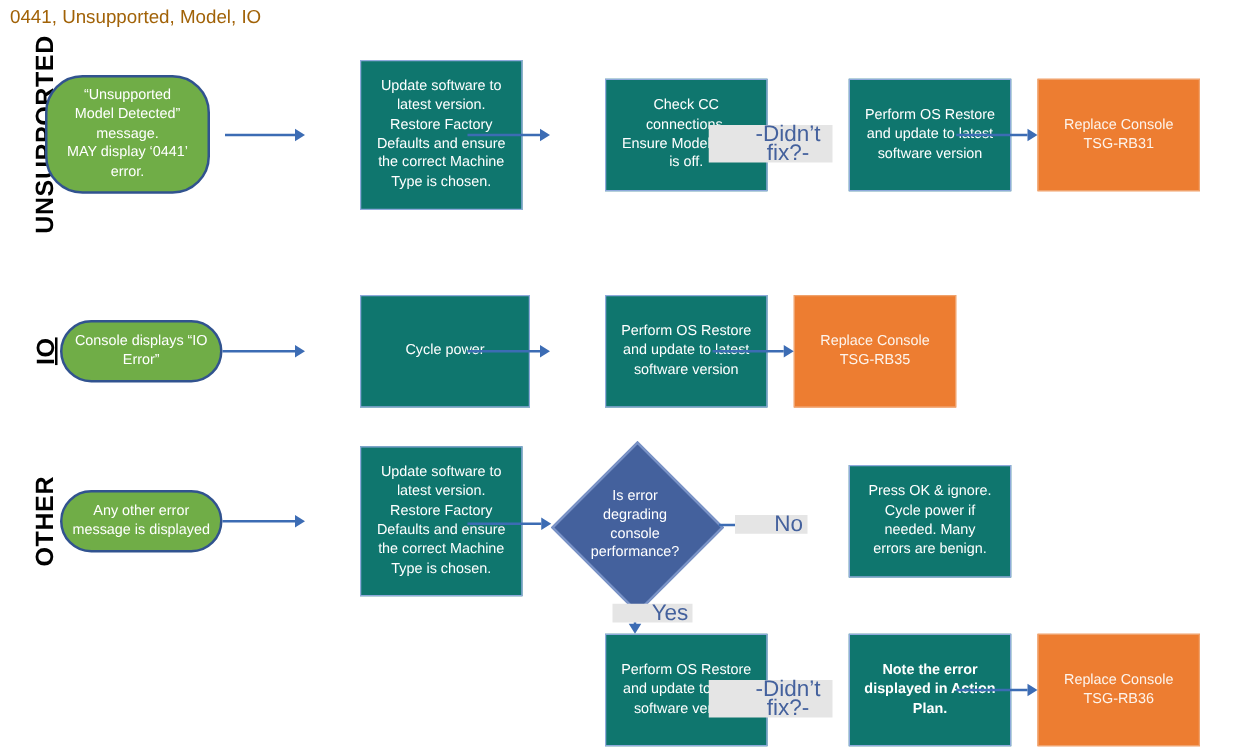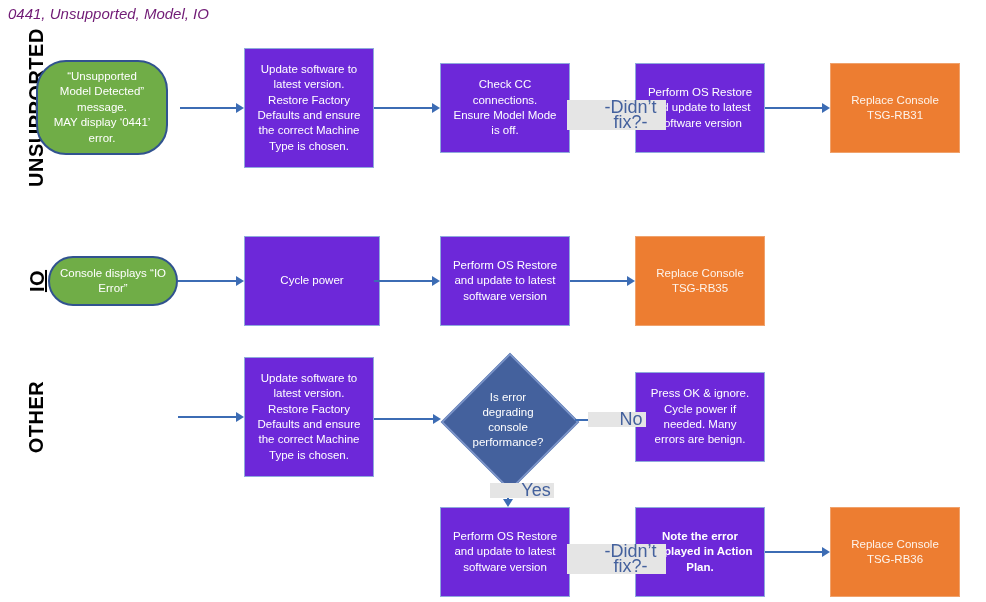--- a/index.html
+++ b/index.html
@@ -1,35 +1,35 @@
 <!DOCTYPE html>
 <html><head>
 <meta charset="utf-8">
 <style>
   html,body{margin:0;padding:0;background:#fff;}
   .canvas{
     position:relative;width:986px;height:602px;background:#ffffff;
     font-family:"Liberation Sans", sans-serif;overflow:hidden;
   }
   .title{
-    position:absolute;left:8px;top:5px;font-size:15px;color:#701a75;font-style:italic;
+    position:absolute;left:8px;top:5px;font-size:15px;color:#a16207;
   }
   .lane-label{
     position:absolute;font-size:20px;font-weight:bold;color:#000;
     text-align:center;transform:rotate(-90deg);transform-origin:center;
     letter-spacing:0.5px;line-height:26px;height:26px;
   }
   .lane-label.underlined{text-decoration:underline;}
   .node{
     position:absolute;display:flex;align-items:center;justify-content:center;
     text-align:center;color:#ffffff;font-size:11.5px;line-height:1.34;
     white-space:pre-line;box-sizing:border-box;padding:3px;
   }
   .green{background:#70AD47;border:2px solid #31538F;}
-  .blue{background:#6d28d9;border:1.5px solid #8FAADC;}
+  .blue{background:#0f766e;border:1.5px solid #8FAADC;margin-left:44px;}
   .orange{background:#ED7D31;border:1.5px solid #F0A26C;color:#FDF4EC;}
   .diamond{
     position:absolute;left:461px;top:373px;width:94px;height:94px;
     background:#44619D;border:2px solid #7A93C7;transform:rotate(45deg);
   }
   .diamond-text{
     position:absolute;left:448px;top:377px;width:120px;height:86px;
     display:flex;align-items:center;justify-content:center;text-align:center;
     color:#fff;font-size:11.5px;line-height:1.32;white-space:pre-line;
   }
@@ -94,20 +94,22 @@
   <div class="node orange" style="left:635px;top:236px;width:130px;height:90px;">Replace Console
 TSG-RB35</div>
 
   <div class="hline" style="left:178px;top:280px;width:58px;"></div>
   <div class="ah-r" style="left:236px;top:276px;"></div>
   <div class="hline" style="left:374px;top:280px;width:58px;"></div>
   <div class="ah-r" style="left:432px;top:276px;"></div>
   <div class="hline" style="left:570px;top:280px;width:57px;"></div>
   <div class="ah-r" style="left:627px;top:276px;"></div>
 
+  <div class="node green" style="left:48px;top:392px;width:130px;height:50px;border-radius:25px;">Any other error
+message is displayed</div>
   <div class="node blue" style="left:244px;top:357px;width:130px;height:120px;">Update software to
 latest version.
 Restore Factory
 Defaults and ensure
 the correct Machine
 Type is chosen.</div>
   <div class="diamond"></div>
   <div class="diamond-text">Is error
 degrading
 console

